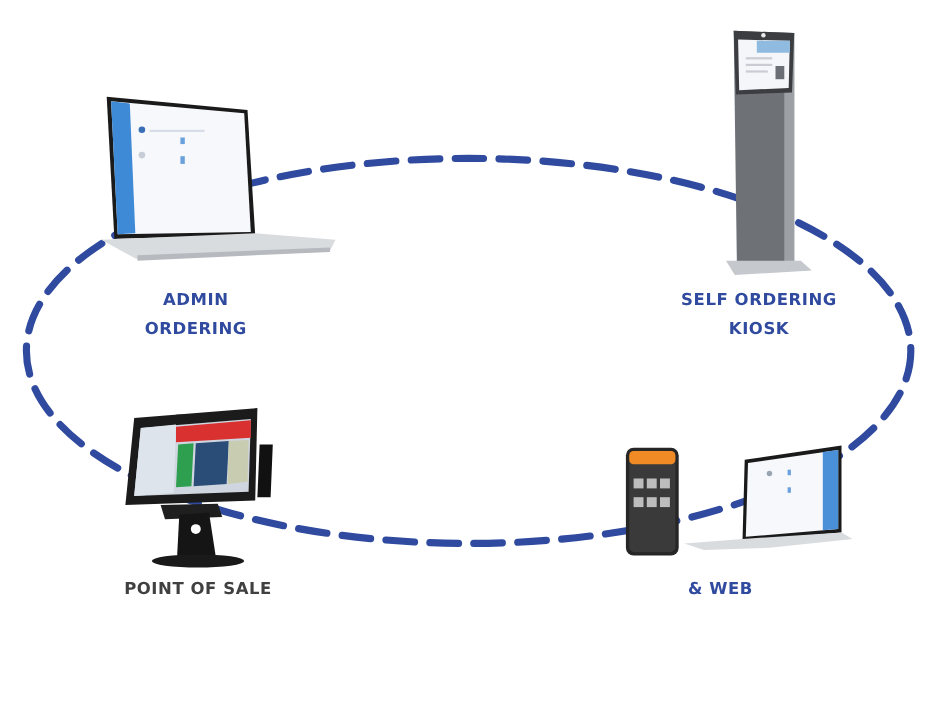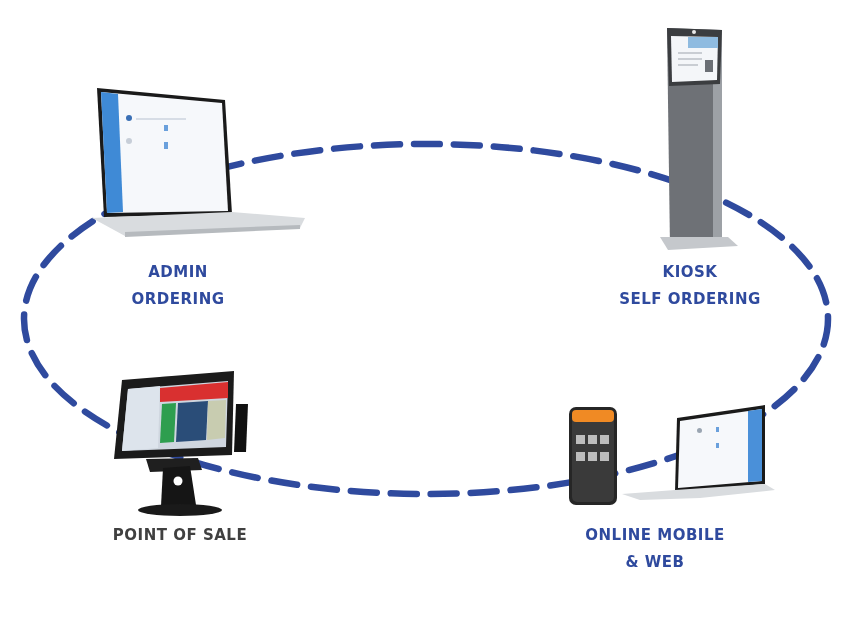--- a/index.html
+++ b/index.html
@@ -89,22 +89,21 @@
     <rect x="716" y="443" width="3" height="5" fill="#6aa0dc"></rect>
     <polygon points="622,494 675,490 765,484 775,490 700,498 640,500" fill="#d9dcdf"></polygon>
   </g>
 </svg>
 
 <div id="lbl-admin" class="label" style="color: rgb(47, 74, 158);">
   <span>ADMIN</span>
   <span>ORDERING</span>
 </div>
 <div id="lbl-kiosk" class="label" style="color: rgb(47, 74, 158);">
+  <span>SELF ORDERING</span>
   <span>KIOSK</span>
-  <span>SELF ORDERING</span>
 </div>
 <div id="lbl-pos" class="label" style="color: #404040;">
   <span>POINT OF SALE</span>
 </div>
 <div id="lbl-online" class="label" style="color: rgb(47, 74, 158);">
-  <span>ONLINE MOBILE</span>
   <span>&amp; WEB</span>
 </div>
 
 </body></html>

